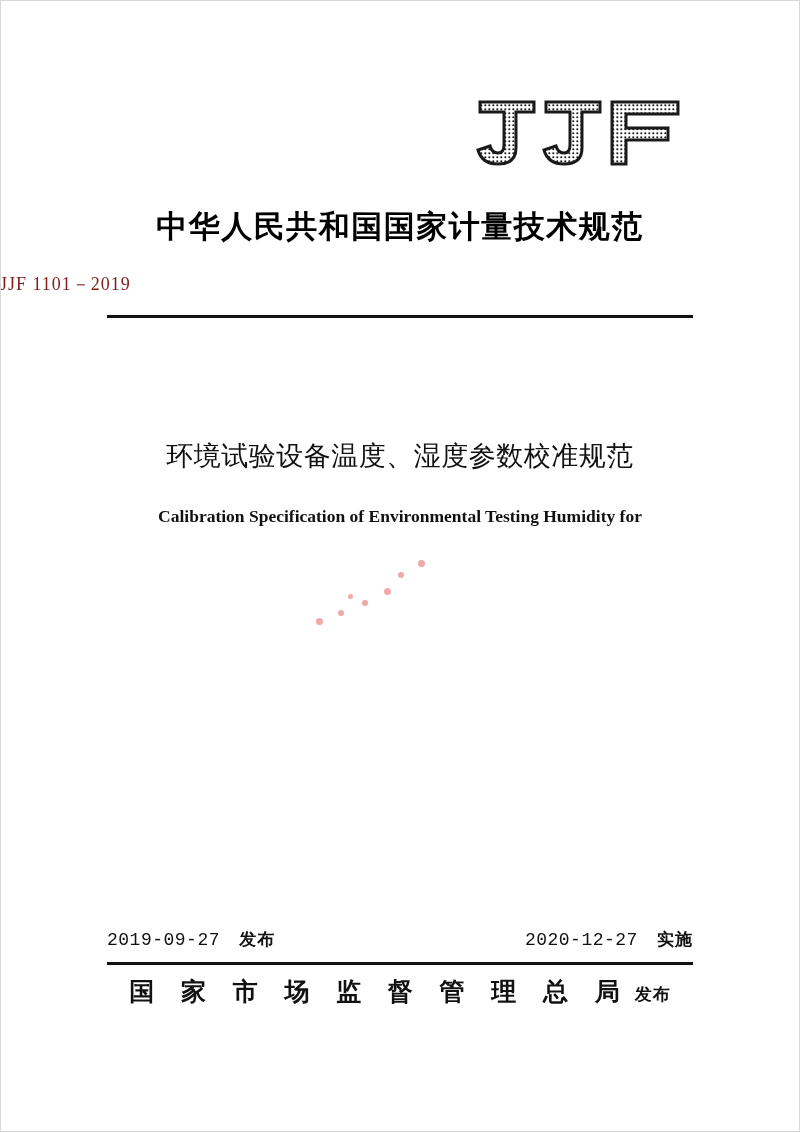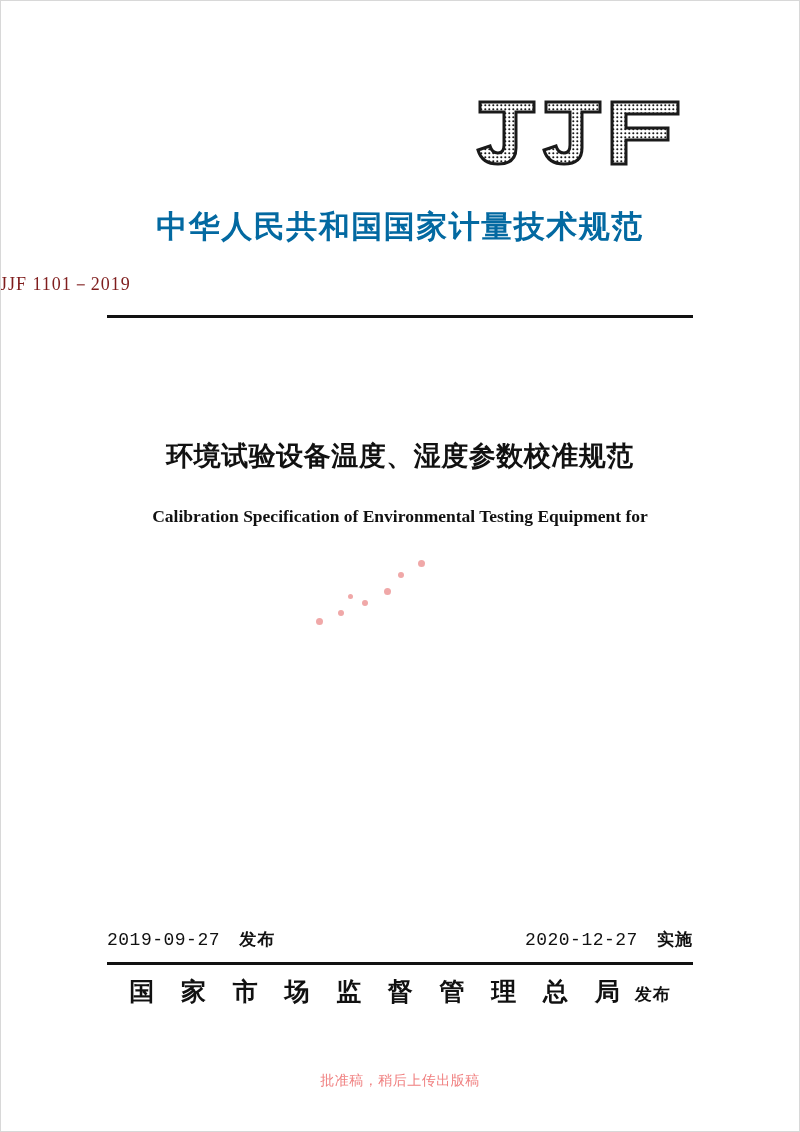--- a/index.html
+++ b/index.html
@@ -40,21 +40,21 @@
   .national-title {
     position: absolute;
     top: 206px;
     left: 0;
     width: 100%;
     text-align: center;
     font-family: "DejaVu Sans", "Liberation Sans", sans-serif;
     font-size: 31px;
     font-weight: bold;
     letter-spacing: 1.5px;
-    color: #0369a1;
+    color: #000000;
   }
 
   .std-number {
     position: absolute;
     top: 272px;
     left: 0;
     width: 100%;
     font-family: "Liberation Serif", serif;
     font-size: 18px;
     letter-spacing: 1px;
@@ -71,21 +71,21 @@
   }
 
   .doc-title-cn {
     position: absolute;
     top: 438px;
     left: 0;
     width: 100%;
     text-align: center;
     font-family: "DejaVu Sans", "Liberation Sans", sans-serif;
     font-size: 27px;
-    font-weight: bold;
+    font-weight: normal;
     letter-spacing: 0.5px;
     color: #111;
   }
 
   .doc-title-en {
     position: absolute;
     left: 0;
     width: 100%;
     text-align: center;
     font-family: "Liberation Serif", serif;
@@ -204,21 +204,21 @@
   </div>
 
   <div class="national-title">中华人民共和国国家计量技术规范</div>
 
   <div class="std-number">JJF 1101－2019</div>
 
   <div class="rule-top"></div>
 
   <div class="doc-title-cn">环境试验设备温度、湿度参数校准规范</div>
 
-  <div class="doc-title-en line1">Calibration Specification of Environmental Testing Equipment for</div>
+  <div class="doc-title-en line1">Calibration Specification of Environmental Testing Humidity for</div>
 
   <div class="dots">
     <span style="left:118px; top:0px;  width:7px; height:7px;"></span>
     <span style="left:98px;  top:12px; width:6px; height:6px;"></span>
     <span style="left:84px;  top:28px; width:7px; height:7px;"></span>
     <span style="left:62px;  top:40px; width:6px; height:6px;"></span>
     <span style="left:48px;  top:34px; width:5px; height:5px;"></span>
     <span style="left:38px;  top:50px; width:6px; height:6px;"></span>
     <span style="left:16px;  top:58px; width:7px; height:7px;"></span>
   </div>
@@ -233,15 +233,14 @@
       <span class="issue-label">实施</span>
     </div>
   </div>
 
   <div class="rule-bottom"></div>
 
   <div class="publisher">
     <span class="org">国 家 市 场 监 督 管 理 总 局</span><span class="verb">发布</span>
   </div>
 
-  <div class="watermark">批准稿，稍后上传出版稿</div>
 
 </div>
 
 </body></html>

